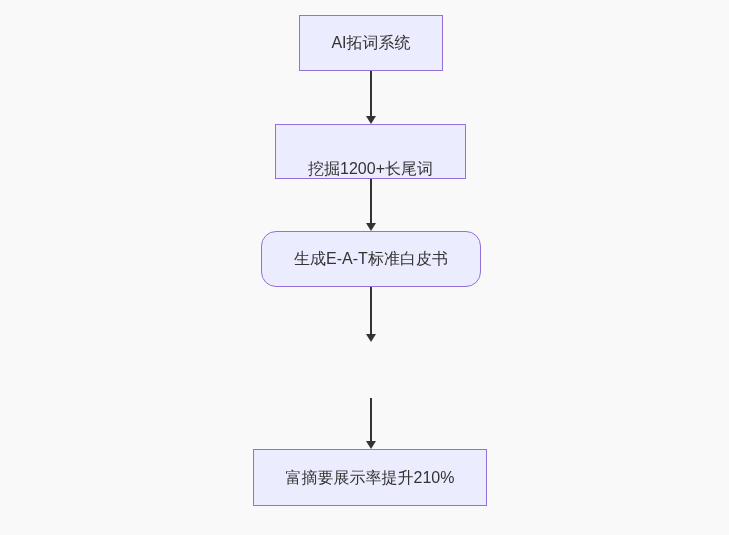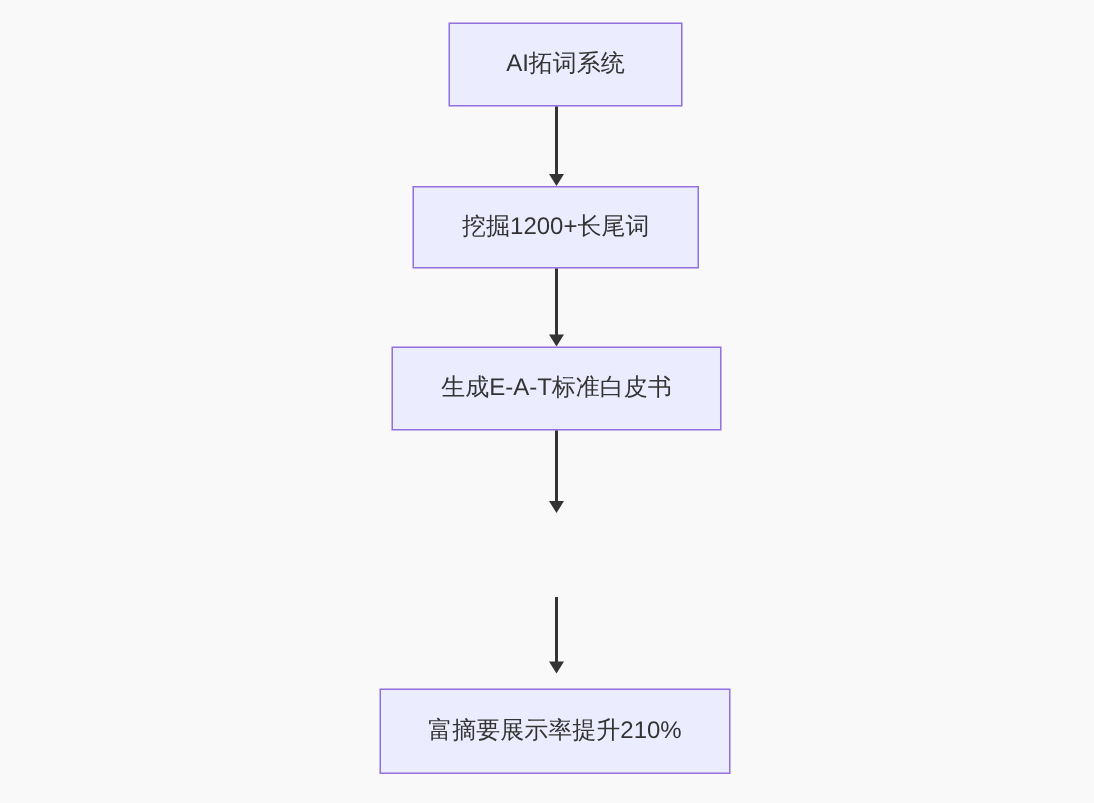--- a/index.html
+++ b/index.html
@@ -24,25 +24,25 @@
     background: #ECECFF;
     border: 1px solid #9370DB;
     display: flex;
     align-items: center;
     justify-content: center;
     font-size: 16px;
     color: #333333;
     text-align: center;
     line-height: 1.2;
   }
-  .n0 { left: 299px; top: 15px;  width: 156px; height: 56px; }
-  .n1 { left: 275px; top: 124px; width: 191px; height: 55px; }
-  .n2 { left: 261px; top: 231px; width: 220px; height: 56px; }
+  .n0 { left: 299px; top: 15px;  width: 144px; height: 56px; }
+  .n1 { left: 275px; top: 124px; width: 191px; height: 55px; align-items: flex-end; }
+  .n2 { left: 261px; top: 231px; width: 220px; height: 56px; border-radius: 15px; }
   .n3 { left: 263px; top: 342px; width: 214px; height: 56px; }
-  .n4 { left: 253px; top: 449px; width: 234px; height: 57px; margin-top: 10px; }
+  .n4 { left: 253px; top: 449px; width: 234px; height: 57px; }
 
   .arrow {
     position: absolute;
     left: 366px;
     width: 10px;
   }
   .a0 { top: 71px;  height: 53px; }
   .a1 { top: 179px; height: 52px; }
   .a2 { top: 287px; height: 55px; }
   .a3 { top: 398px; height: 51px; }

